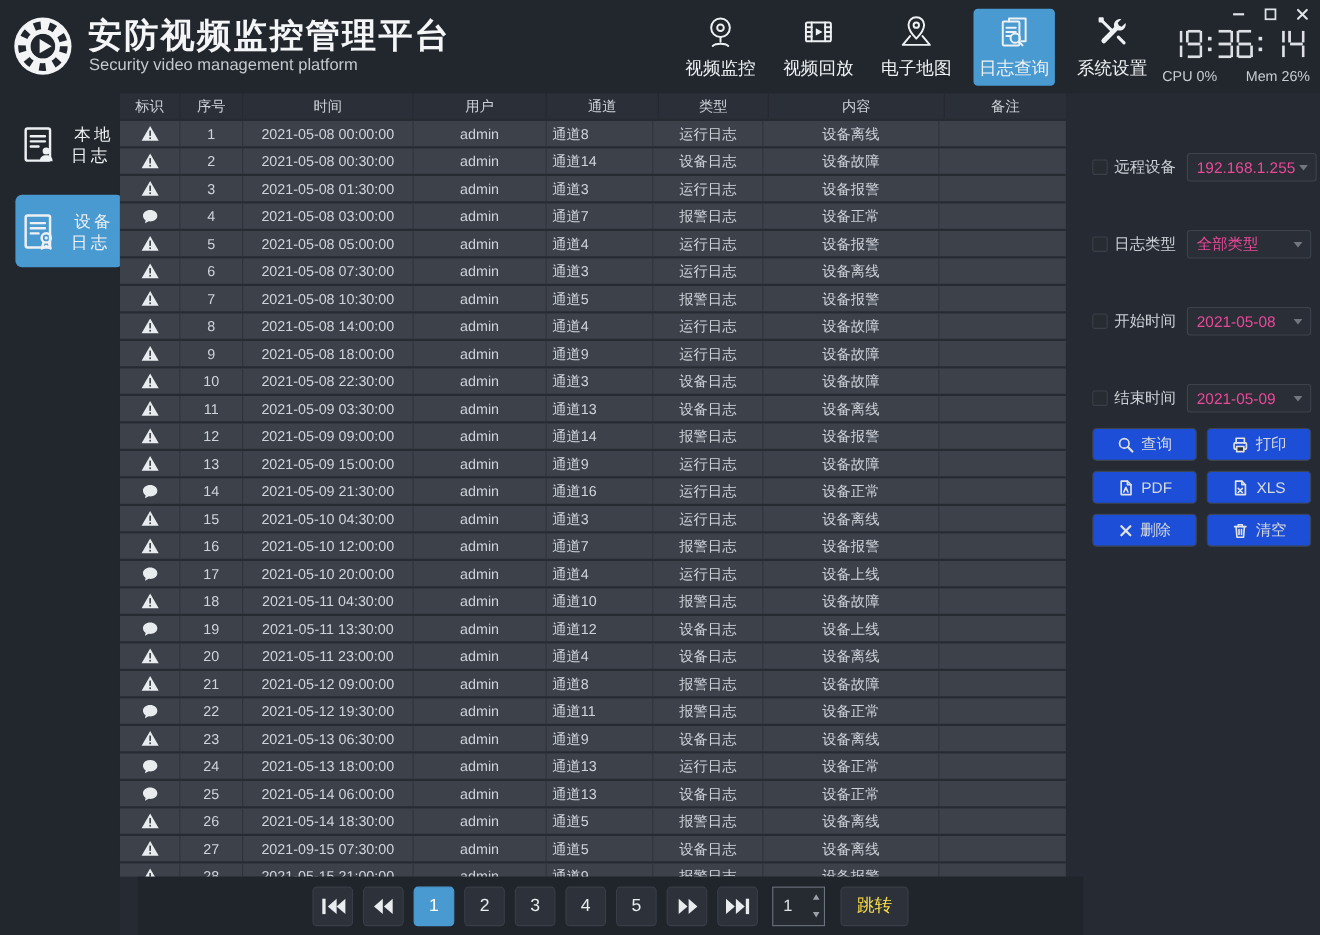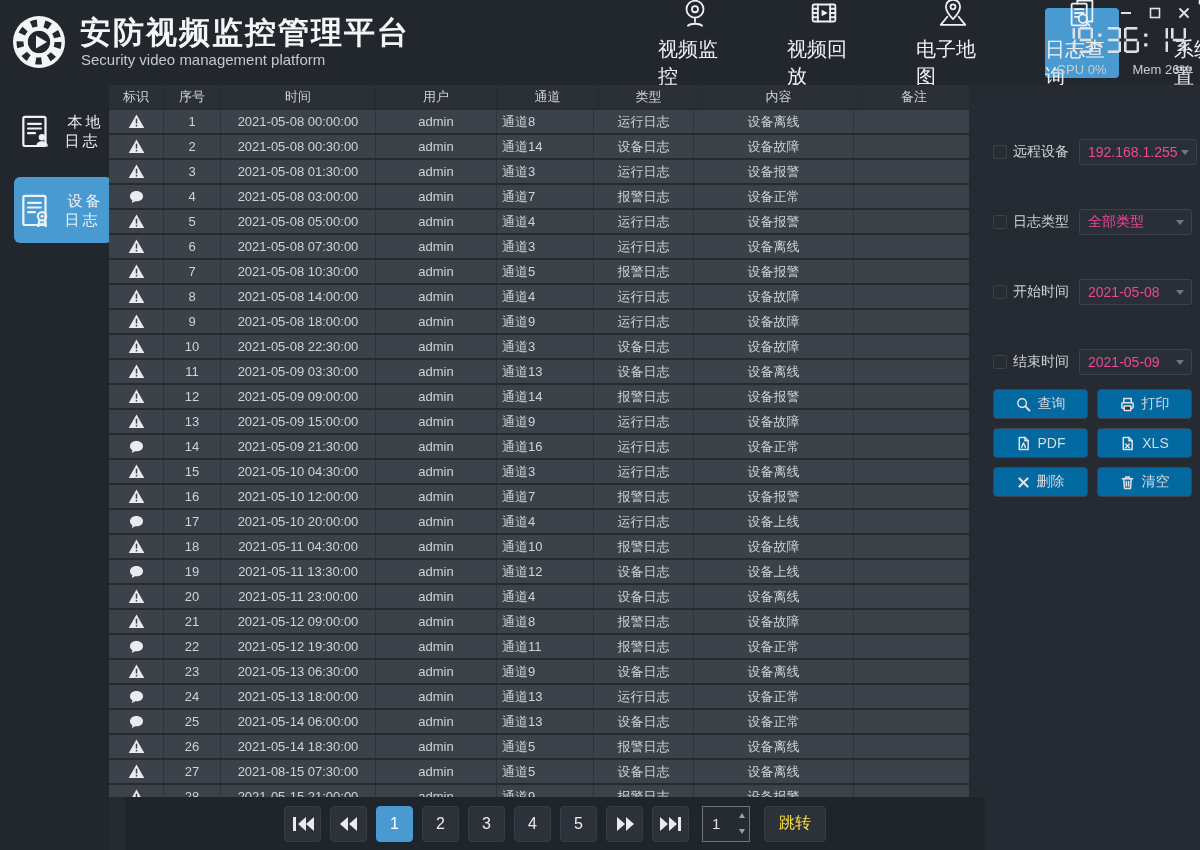--- a/index.html
+++ b/index.html
@@ -9,21 +9,21 @@
   svg{display:block;}
   .stroke-ic{fill:none;stroke:#eef1f4;stroke-width:1.9;stroke-linecap:round;stroke-linejoin:round;}
 
   
   .header{position:absolute;top:0;left:0;width:1200px;height:85px;background:#22262d;}
   .logo{position:absolute;left:10px;top:13px;}
   .title{position:absolute;left:80px;top:12px;font-size:31px;font-weight:bold;color:#f3f5f7;letter-spacing:2px;}
   .subtitle{position:absolute;left:81px;top:51px;font-size:15px;color:#c4c9ce;}
   .nav{position:absolute;left:618px;top:0;height:85px;display:flex;align-items:center;gap:15px;}
   .nav-item{width:74px;height:70px;display:flex;flex-direction:column;align-items:center;justify-content:center;gap:6px;
-            color:#eef1f4;font-size:20px;border-radius:4px;cursor:pointer;margin-left:40px;}
+            color:#eef1f4;font-size:16px;border-radius:4px;cursor:pointer;}
   .nav-item.active{background:#4a9ad2;}
   .win-controls{position:absolute;right:10px;top:6px;display:flex;gap:17px;align-items:center;height:14px;}
   .clock{position:absolute;right:14px;top:27px;display:flex;gap:3px;align-items:center;}
   .seg rect{fill:#dde1e6;}
   .stats{position:absolute;right:9px;top:62px;font-size:13px;color:#c9cdd2;display:flex;gap:26px;}
 
   
   .sidebar{position:absolute;top:85px;left:0;width:125px;bottom:0;background:#22262d;}
   .side-item{width:98px;margin:13px auto 0;padding:13px 0 11px;display:flex;flex-direction:row;align-items:center;gap:9px;
              border-radius:6px;color:#eef1f4;font-size:15px;letter-spacing:3px;text-indent:3px;cursor:pointer;}
@@ -61,21 +61,21 @@
 
   
   .right-panel{position:absolute;top:85px;left:985px;right:0;bottom:0;background:#262b33;padding:10px 8px 0 8px;box-sizing:border-box;}
   .filter-row{display:flex;align-items:center;height:26px;margin-bottom:6px;gap:6px;margin-top:44px;}
   .checkbox{width:12px;height:12px;border:1px solid #3a4048;border-radius:2px;background:#272c33;flex:none;cursor:pointer;}
   .filter-label{font-size:14px;color:#ccd1d7;width:60px;flex:none;}
   .select{flex:1;height:26px;background:#2a2f37;border:1px solid #3d434c;border-radius:3px;display:flex;align-items:center;
           padding:0 18px 0 8px;font-size:14px;color:#ec4899;position:relative;box-sizing:border-box;cursor:pointer;}
   .select::after{content:'';position:absolute;right:7px;top:10px;border:4px solid transparent;border-top:5px solid #70777f;}
   .btn-grid{display:grid;grid-template-columns:1fr 1fr;gap:9px 9px;margin-top:14px;}
-  .panel-btn{height:28px;background:#0369a1;border:1px solid #3e444d;border-radius:4px;display:flex;align-items:center;
+  .panel-btn{height:28px;background:#1d4ed8;border:1px solid #3e444d;border-radius:4px;display:flex;align-items:center;
              justify-content:center;gap:7px;font-size:14px;color:#d6dade;cursor:pointer;}
   .panel-btn svg{fill:none;stroke:#dfe3e7;stroke-width:1.6;stroke-linecap:round;stroke-linejoin:round;}
 </style>
 </head>
 <body>
 
 <div class="header">
   <div class="logo">
     <svg width="58" height="58" viewBox="0 0 58 58">
       <circle cx="29" cy="29" r="26" fill="#f2f4f6"></circle>
@@ -657,21 +657,21 @@
       </div>
       <div class="tr">
         <div class="td c0">
           <svg width="17" height="15" viewBox="0 0 18 16">
             <path d="M9 0.5L17.3 15H0.7z" fill="#e9ecef"></path>
             <rect x="8.2" y="5" width="1.6" height="5.2" fill="#3c414a"></rect>
             <rect x="8.2" y="11.6" width="1.6" height="1.7" fill="#3c414a"></rect>
           </svg>
         </div>
         <div class="td c1">27</div>
-        <div class="td c2">2021-08-15 07:30:00</div>
+        <div class="td c2">2021-09-15 07:30:00</div>
         <div class="td c3">admin</div>
         <div class="td c4 left">通道5</div>
         <div class="td c5">设备日志</div>
         <div class="td c6">设备离线</div>
         <div class="td c7"></div>
       </div>
       <div class="tr">
         <div class="td c0">
           <svg width="17" height="15" viewBox="0 0 18 16">
             <path d="M9 0.5L17.3 15H0.7z" fill="#e9ecef"></path>

